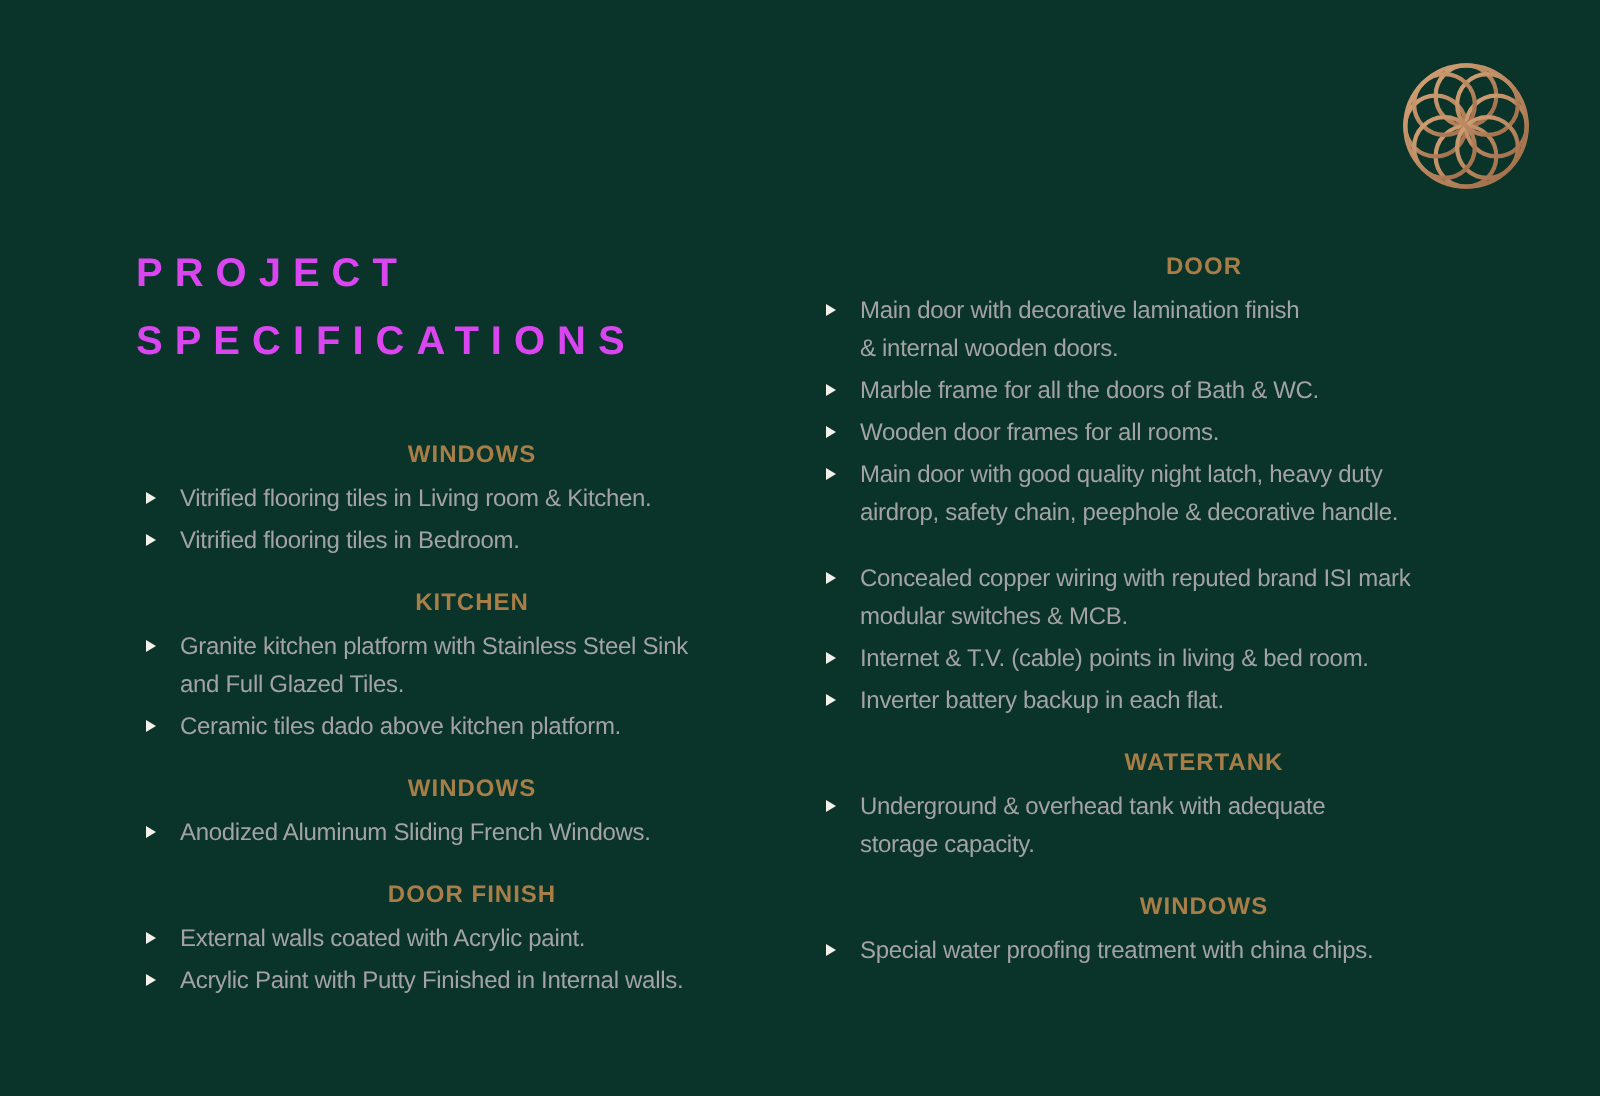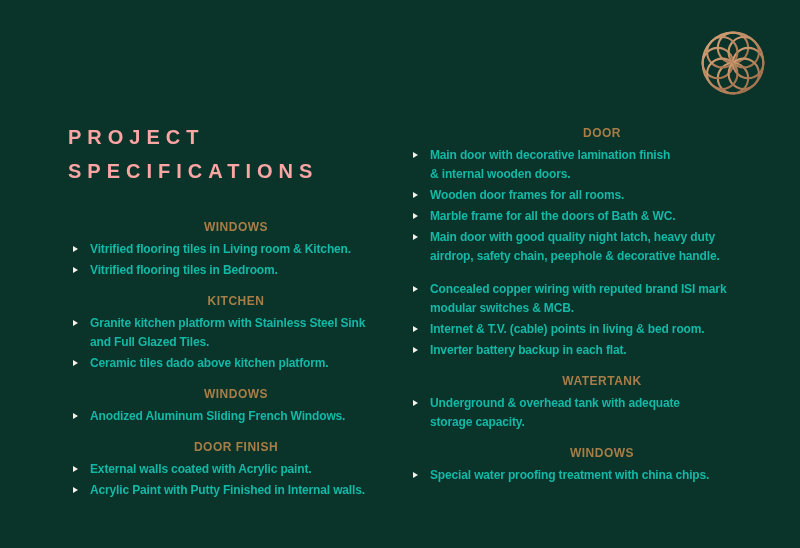--- a/index.html
+++ b/index.html
@@ -16,21 +16,21 @@
     position: absolute;
     left: 700px; top: 30px;
     width: 66px; height: 66px;
   }
 
   .col { position: absolute; }
   .col-left  { left: 68px;  top: 120px; width: 336px; }
   .col-right { left: 408px; top: 126px; width: 388px; }
 
   .page-title {
-    color: #fca5a5;
+    color: #d946ef;
     font-size: 20px;
     font-weight: bold;
     letter-spacing: 6px;
     line-height: 34px;
     margin-bottom: 32px;
     white-space: pre;
   }
 
   .spec-section + .spec-section { margin-top: 14px; }
 
@@ -43,23 +43,23 @@
     margin-bottom: 5px;
     white-space: pre;
     text-align: center;
   }
 
   ul.items { list-style: none; }
   li.item {
     position: relative;
     padding-left: 22px;
     margin-bottom: 2px;
-    color: #14b8a6;
+    color: #a3a3a3;
     font-size: 12px;
-    font-weight: bold;
+    font-weight: normal;
     letter-spacing: -0.15px;
     line-height: 19px;
   }
   .item-text { white-space: pre; display: block; }
   .bullet {
     position: absolute;
     left: 5px; top: 6px;
     width: 0; height: 0;
     border-left: 5px solid #f3f1ea;
     border-top: 3.5px solid transparent;
@@ -155,25 +155,25 @@
     <section class="spec-section">
       <h3 class="sec-heading">DOOR</h3>
       <ul class="items">
         <li class="item">
             <span class="bullet"></span>
             <span class="item-text">Main door with decorative lamination finish
 &amp; internal wooden doors.</span>
           </li>
         <li class="item">
             <span class="bullet"></span>
+            <span class="item-text">Marble frame for all the doors of Bath &amp; WC.</span>
+          </li>
+        <li class="item">
+            <span class="bullet"></span>
             <span class="item-text">Wooden door frames for all rooms.</span>
-          </li>
-        <li class="item">
-            <span class="bullet"></span>
-            <span class="item-text">Marble frame for all the doors of Bath &amp; WC.</span>
           </li>
         <li class="item">
             <span class="bullet"></span>
             <span class="item-text">Main door with good quality night latch, heavy duty
 airdrop, safety chain, peephole &amp; decorative handle.</span>
           </li>
       </ul>
     </section>
 
     <section class="spec-section">

